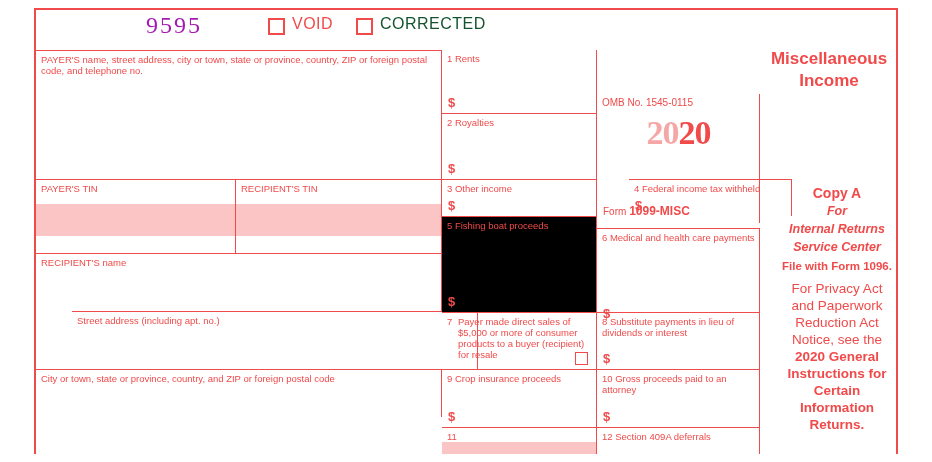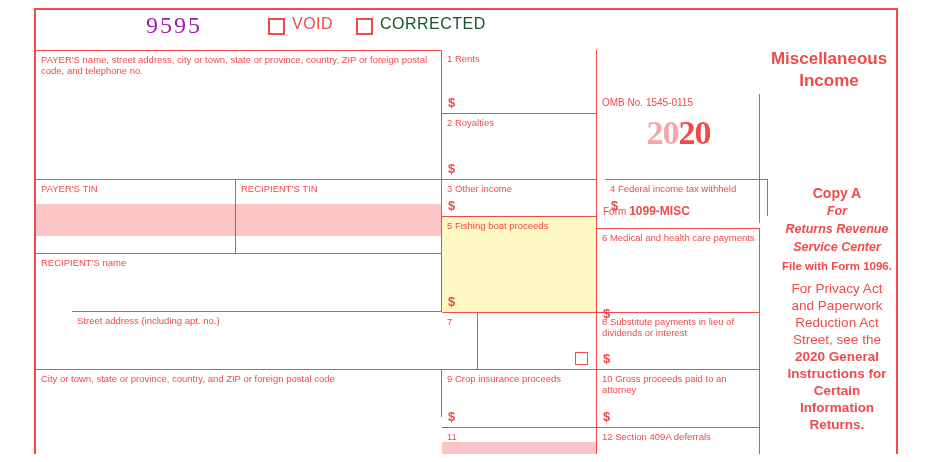--- a/index.html
+++ b/index.html
@@ -105,21 +105,21 @@
     line-height: 10px;
   }
   .dollar {
     position: absolute;
     left: 6px;
     bottom: 3px;
     font-size: 13px;
     font-weight: bold;
   }
   .shade {
-    background: #fef9c3;
+    background: #000000;
   }
 
   
   #payer-block { left: 0; top: 0; width: 406px; height: 129px; }
   #payer-tin { left: 0; top: 129px; width: 200px; height: 74px; }
   #recipient-tin { left: 200px; top: 129px; width: 206px; height: 74px; }
   .tin-shade {
     position: absolute;
     left: 0;
     top: 24px;
@@ -135,21 +135,21 @@
   #box1 { left: 406px; top: 0; width: 155px; height: 63px; }
   #box2 { left: 406px; top: 63px; width: 155px; height: 66px; }
   #box3 { left: 406px; top: 129px; width: 155px; height: 37px; }
   #box5 { left: 406px; top: 166px; width: 155px; height: 96px; }
   #box7 { left: 406px; top: 262px; width: 155px; height: 57px; }
   #box9 { left: 406px; top: 319px; width: 155px; height: 58px; }
   #box11 { left: 406px; top: 377px; width: 155px; height: 27px; }
 
   
   #box-omb { left: 561px; top: 0; width: 163px; height: 129px; margin-top: 44px; }
-  #box4 { left: 569px; top: 129px; width: 163px; height: 37px; }
+  #box4 { left: 593px; top: 129px; width: 163px; height: 37px; }
   #box6 { left: 561px; top: 166px; width: 163px; height: 96px; margin-top: 12px; }
   #box8 { left: 561px; top: 262px; width: 163px; height: 57px; }
   #box10 { left: 561px; top: 319px; width: 163px; height: 58px; }
   #box12 { left: 561px; top: 377px; width: 163px; height: 27px; }
 
   
   #right-col {
     left: 732px; top: 0; width: 138px; height: 404px;
     border-right: none;
     text-align: center;
@@ -282,20 +282,21 @@
         <span class="dollar">$</span>
       </div>
 
       <div class="cell shade" id="box5">
         <span class="ttl">5 Fishing boat proceeds</span>
         <span class="dollar">$</span>
       </div>
 
       <div class="cell" id="box7">
         <span class="ttl small" style="position:absolute;left:5px;top:3px;">7</span>
+        <span class="ttl small" style="display:block;margin-left:11px;">Payer made direct sales of $5,000 or more of consumer products to a buyer (recipient) for resale</span>
         <span class="mini-chk"></span>
       </div>
 
       <div class="cell" id="box9">
         <span class="ttl">9 Crop insurance proceeds</span>
         <span class="dollar">$</span>
       </div>
 
       <div class="cell" id="box11">
         <span class="ttl">11</span>
@@ -331,29 +332,29 @@
       <div class="cell" id="box12">
         <span class="ttl">12 Section 409A deferrals</span>
         <span class="dollar" style="bottom:-14px;">$</span>
       </div>
 
       <div class="cell no-top no-right" id="right-col">
         <div style="height:129px;"></div>
         <div class="copy-a">
           <div>Copy A</div>
           <div class="small-line">For</div>
-          <div class="small-line">Returns Revenue</div>
+          <div class="small-line">Internal Returns</div>
           <div class="small-line">Service Center</div>
         </div>
         <div class="file-with">File with Form 1096.</div>
         <div class="privacy">
           <div>For Privacy Act</div>
           <div>and Paperwork</div>
           <div>Reduction Act</div>
-          <div>Street, see the</div>
+          <div>Notice, see the</div>
           <div class="b">2020 General</div>
           <div class="b">Instructions for</div>
           <div class="b">Certain</div>
           <div class="b">Information</div>
           <div class="b">Returns.</div>
         </div>
       </div>
 
     </div>
 

